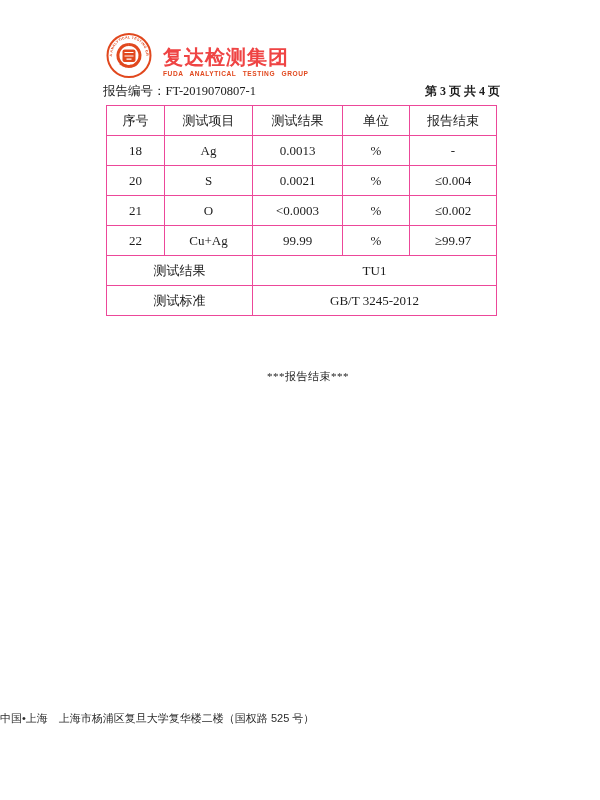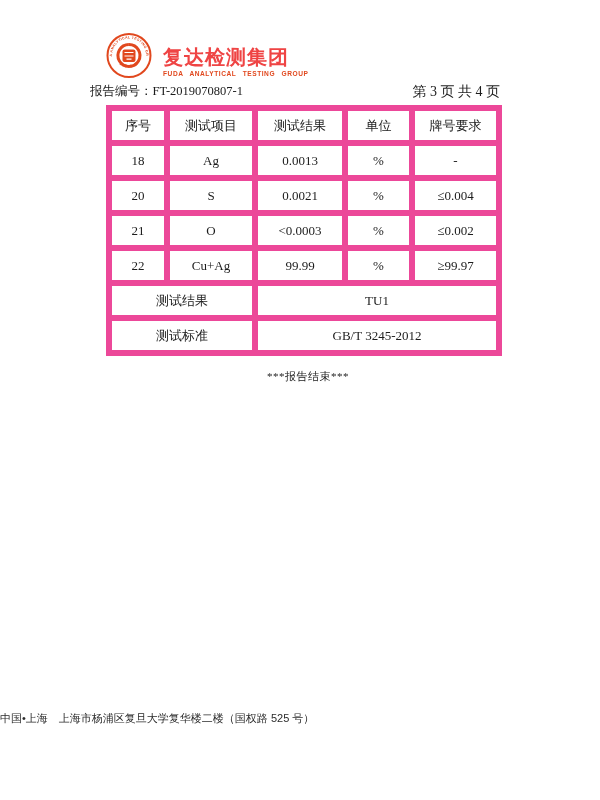--- a/index.html
+++ b/index.html
@@ -7,29 +7,29 @@
     position:relative;width:600px;height:800px;background:#ffffff;
     font-family:"Liberation Serif","DejaVu Serif",serif;color:#1c1c1c;overflow:hidden;
   }
   
   .logo{position:absolute;left:102px;top:31px;display:flex;align-items:flex-start;}
   .seal-svg{width:54px;height:49px;display:block;}
   .logo-text{margin-left:7px;padding-top:16px;font-family:"Liberation Sans","DejaVu Sans",sans-serif;}
   .logo-cn{font-size:20px;font-weight:bold;color:#ef4444;letter-spacing:1px;line-height:1;white-space:nowrap;}
   .logo-en{font-size:6.6px;font-weight:bold;color:#e1481e;letter-spacing:0.55px;word-spacing:4px;margin-top:3px;white-space:nowrap;}
   
-  .report-no{position:absolute;left:90px;top:83px;font-size:12.5px;white-space:nowrap;text-align:right;}
-  .page-info{position:absolute;right:100px;top:83px;font-size:14px;white-space:nowrap;}
+  .report-no{position:absolute;left:103px;top:83px;font-size:12.5px;white-space:nowrap;text-align:right;}
+  .page-info{position:absolute;right:100px;top:83px;font-size:12px;white-space:nowrap;font-weight:bold;}
   
   .result-table{
     position:absolute;left:106px;top:105px;width:390px;
     border-collapse:collapse;table-layout:fixed;
   }
   .result-table th,.result-table td{
-    border:6px solid #ec4899;text-align:center;vertical-align:middle;
+    border:1px solid #ec4899;text-align:center;vertical-align:middle;
     height:29px;font-size:13px;font-weight:normal;padding:0;
     font-family:"Liberation Serif","DejaVu Serif",serif;
   }
   
   .end-note{position:absolute;top:369px;left:8px;width:600px;text-align:center;
     font-size:11px;letter-spacing:0.5px;}
   
   .footer{
     position:absolute;left:0;top:706px;width:600px;
     font-family:"Liberation Sans","DejaVu Sans",sans-serif;
@@ -74,21 +74,21 @@
         <col style="width:90px">
         <col style="width:67px">
         <col style="width:87px">
     </colgroup>
     <thead>
       <tr>
         <th>序号</th>
         <th>测试项目</th>
         <th>测试结果</th>
         <th>单位</th>
-        <th>牌号要求</th>
+        <th>报告结束</th>
       </tr>
     </thead>
     <tbody>
       <tr>
         <td>18</td>
         <td>Ag</td>
         <td>0.0013</td>
         <td>%</td>
         <td>-</td>
       </tr>

